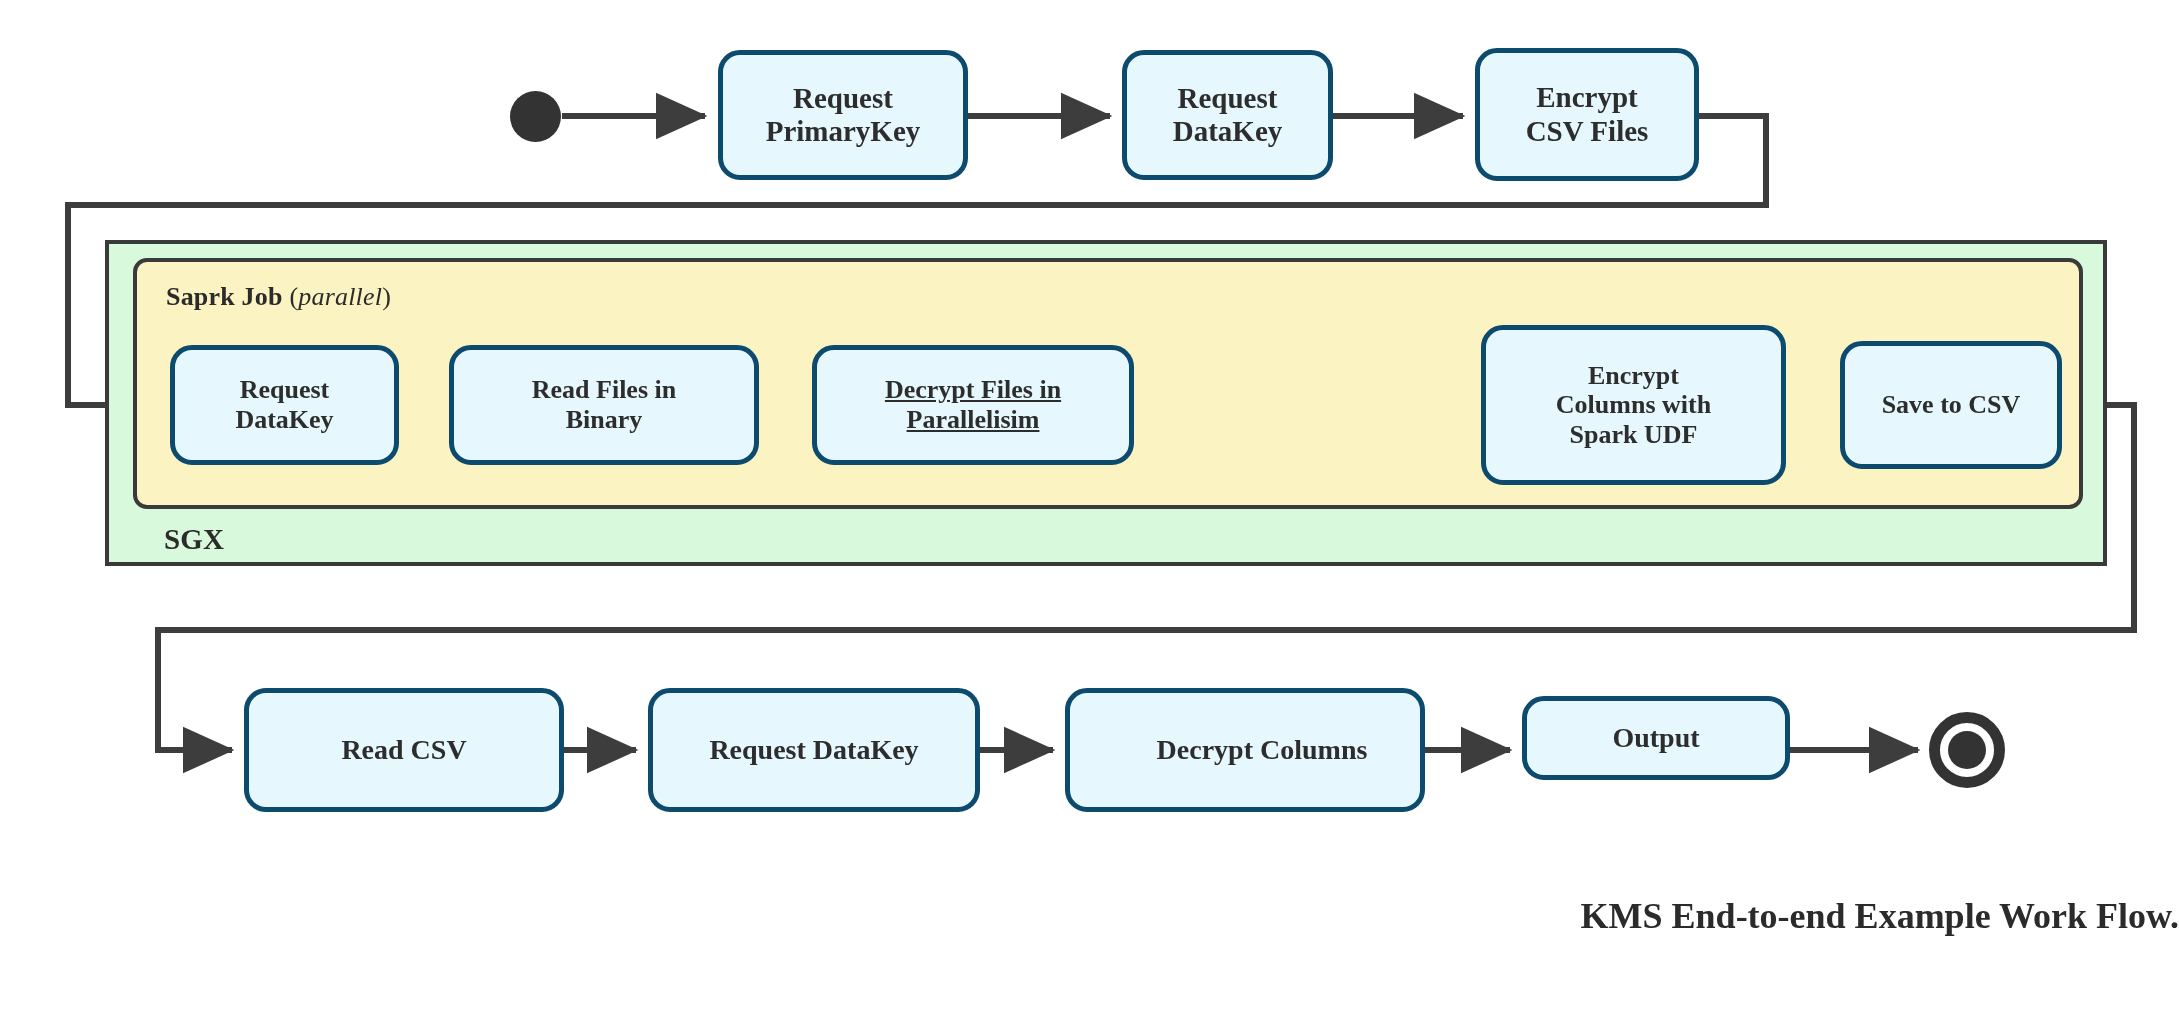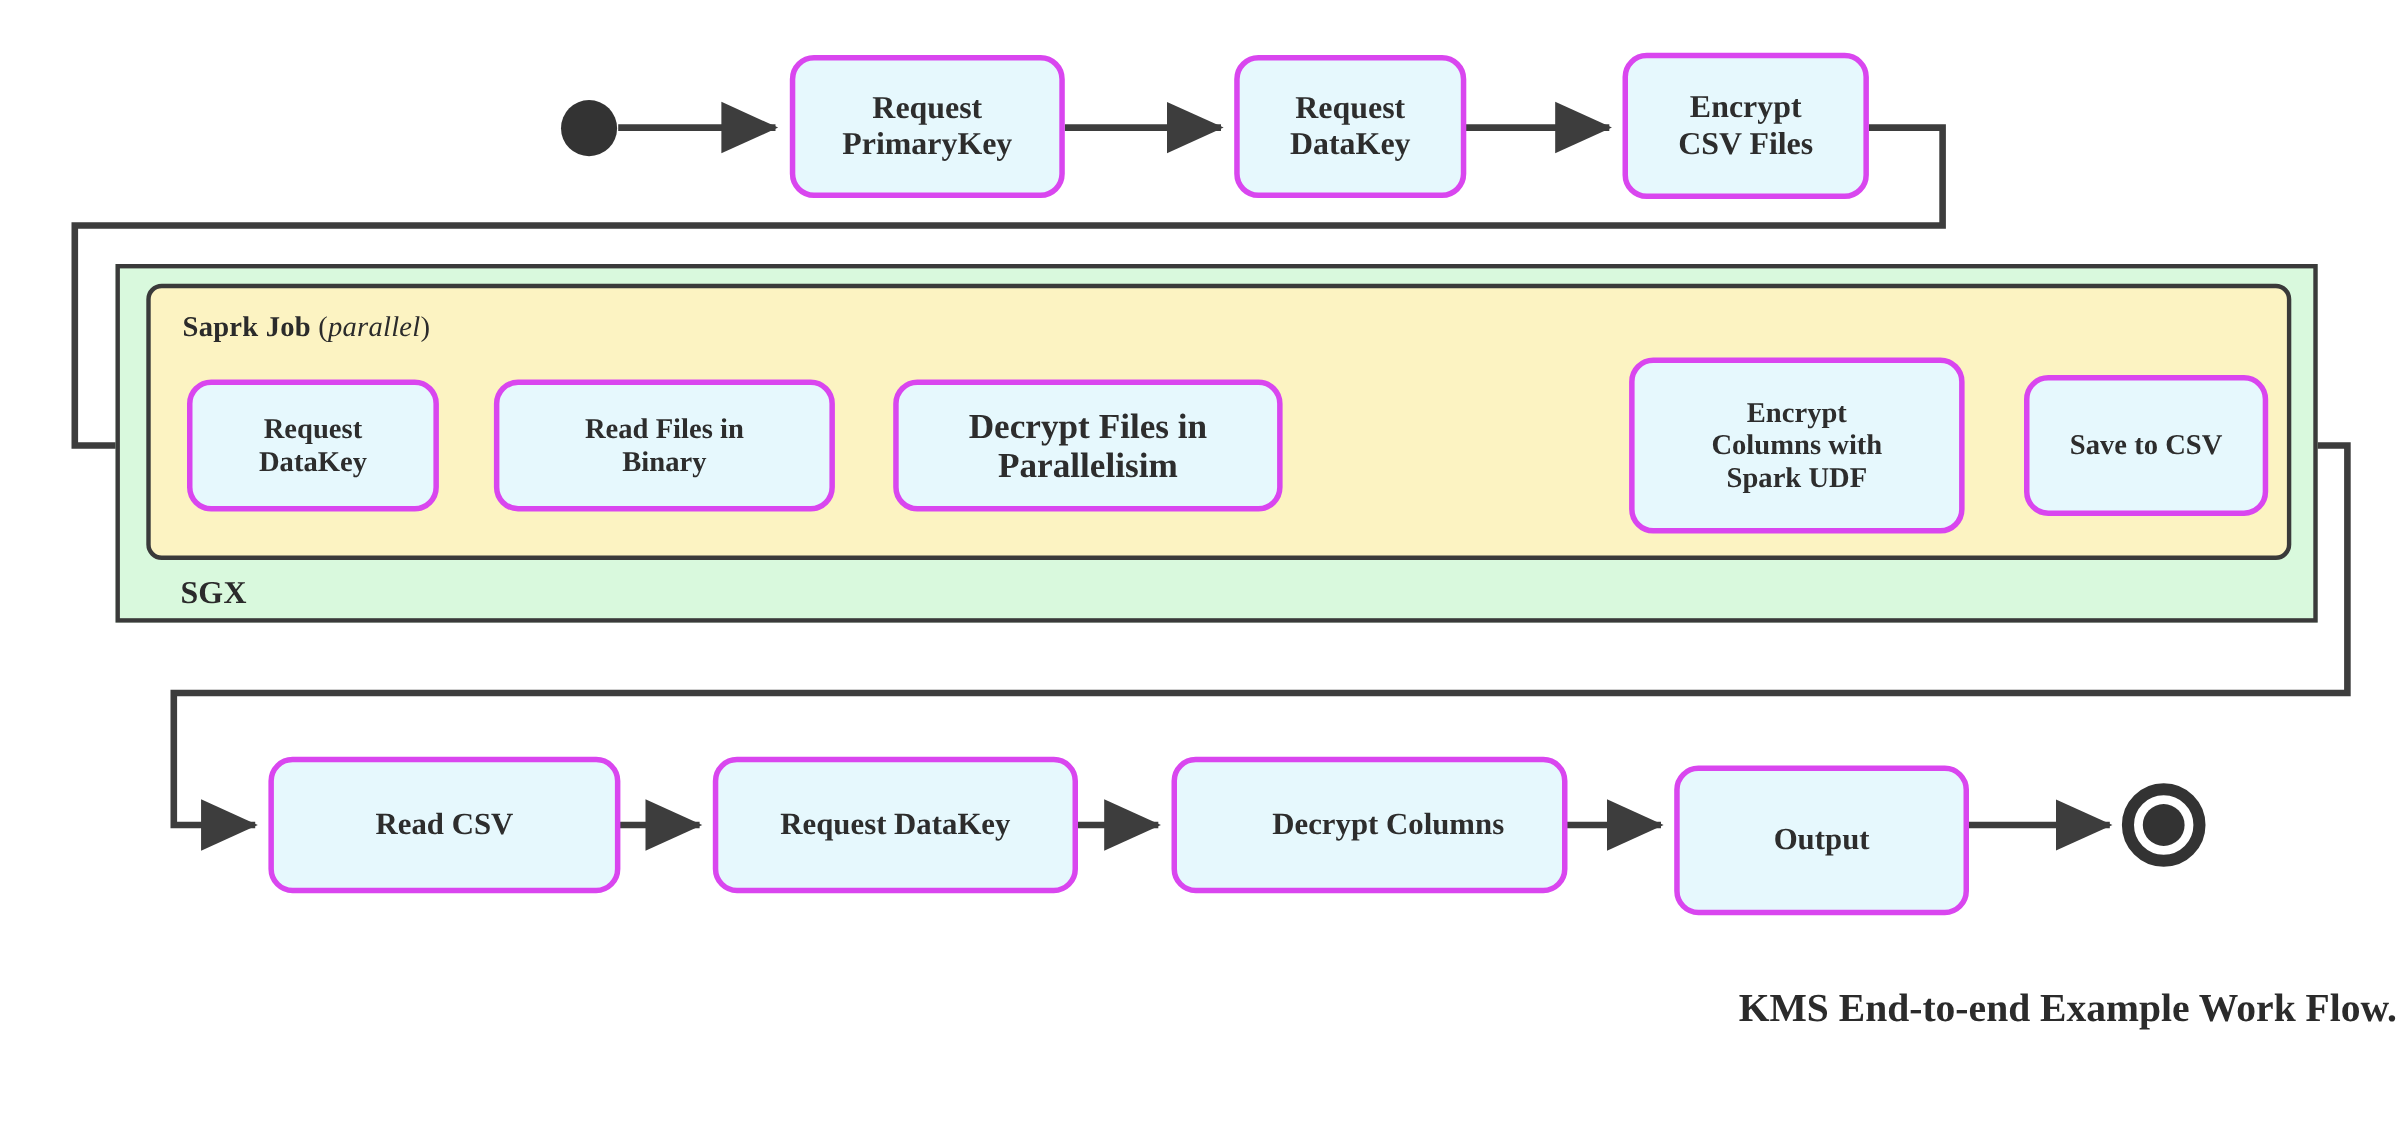--- a/index.html
+++ b/index.html
@@ -49,21 +49,21 @@
   }
   .container-label .ital {
     font-style: italic;
     font-weight: normal;
   }
   
   .node {
     position: absolute;
     box-sizing: border-box;
     background: #e6f8fd;
-    border: 5px solid #d946ef;
+    border: 5px solid #0c4a6e;
     border-radius: 22px;
     display: flex;
     align-items: center;
     justify-content: center;
     text-align: center;
     font-weight: bold;
     color: #2d2d2d;
     line-height: 1.14;
     padding: 2px 8px;
     z-index: 5;
@@ -178,21 +178,21 @@
     </div>
   </div>
 
   <div class="node" style="left:449px; top:345px; width:310px; height:120px; font-size:26px;">
     <div>
       <span>Read Files in</span>
       <span>Binary</span>
     </div>
   </div>
 
-  <div class="node" style="left:812px; top:345px; width:354px; height:120px; font-size:32px;">
+  <div class="node" style="left:812px; top:345px; width:322px; height:120px; font-size:26px;text-decoration:underline;">
     <div>
       <span>Decrypt Files in</span>
       <span>Parallelisim</span>
     </div>
   </div>
 
 
   <div class="node" style="left:1481px; top:325px; width:305px; height:160px; font-size:26px;">
     <div>
       <span>Encrypt</span>
@@ -218,21 +218,21 @@
       <span>Request DataKey</span>
     </div>
   </div>
 
   <div class="node" style="left:1065px; top:688px; width:360px; height:124px; font-size:28px;padding-left:42px;">
     <div>
       <span>Decrypt Columns</span>
     </div>
   </div>
 
-  <div class="node" style="left:1522px; top:696px; width:268px; height:136px; font-size:28px;">
+  <div class="node" style="left:1522px; top:696px; width:268px; height:84px; font-size:28px;">
     <div>
       <span>Output</span>
     </div>
   </div>
 
   <div class="end-ring" style="left:1929px; top:712px; width:76px; height:76px;"></div>
   <div class="end-core" style="left:1948px; top:731px; width:38px; height:38px;"></div>
 
   <div class="caption" style="left:0px; top:895px; width:2179px; font-size:36px;">
     <span>KMS End-to-end Example Work Flow.</span>

